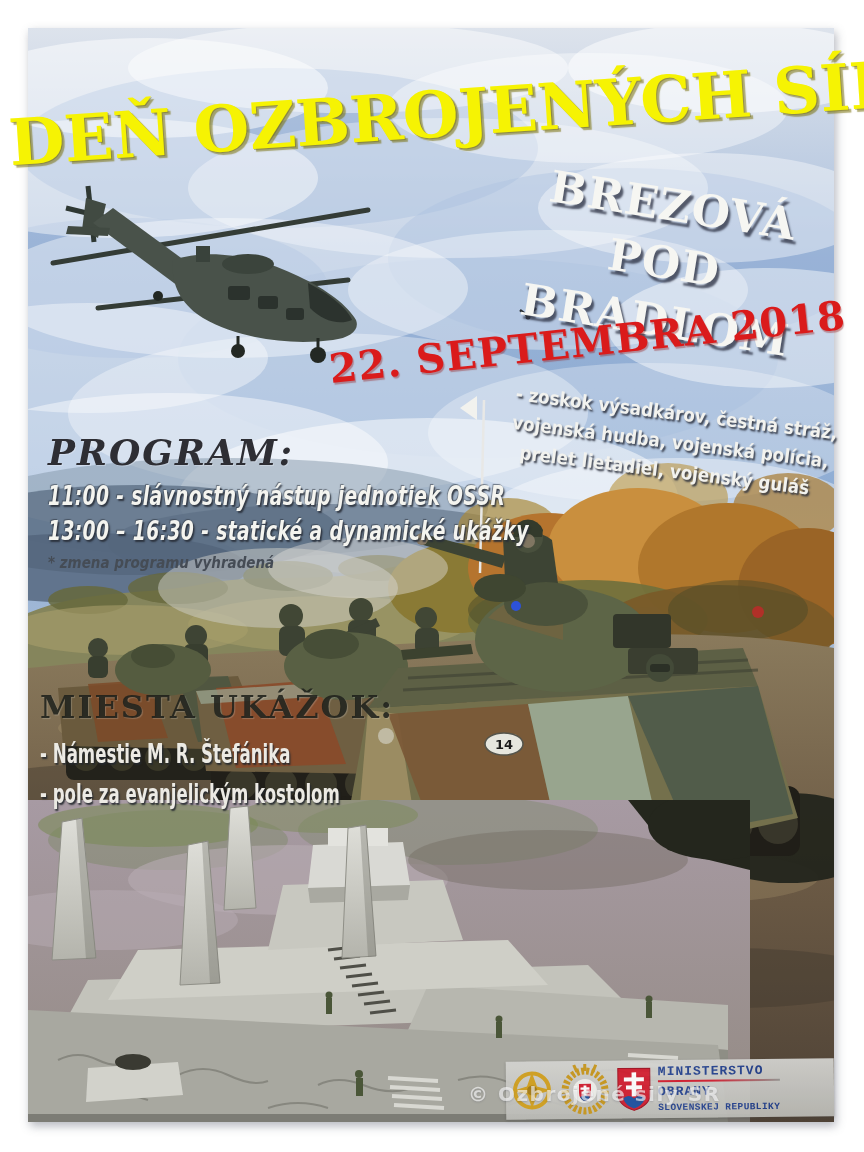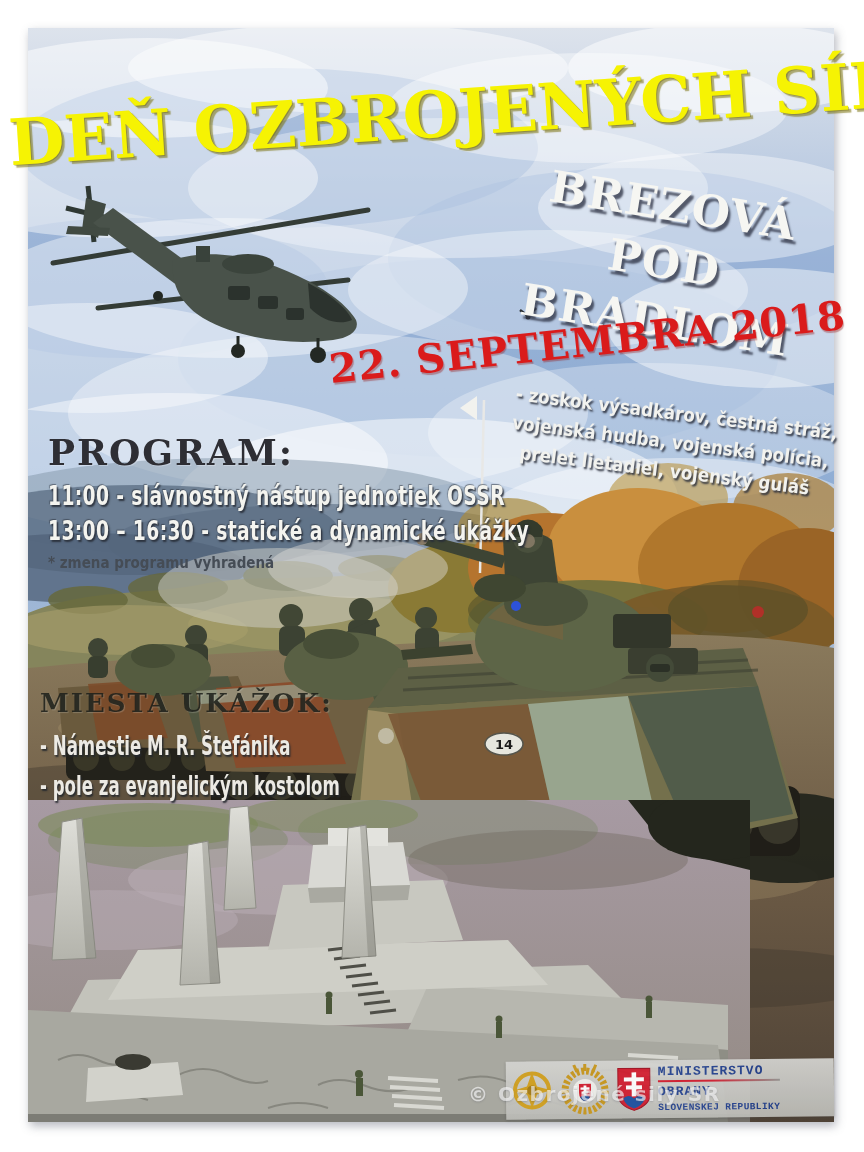--- a/index.html
+++ b/index.html
@@ -16,35 +16,35 @@
          color:#f6f303;letter-spacing:0px;transform:rotate(-3.8deg);white-space:nowrap;
          text-shadow:3px 3px 1px rgba(118,110,8,.55),1px 1px 0 rgba(96,90,0,.4);}
   .location{left:468px;top:148px;width:336px;text-align:center;z-index:15;
          font-family:"DejaVu Serif",serif;font-weight:bold;font-size:44px;line-height:58px;
          color:#f6f6f2;letter-spacing:1px;transform:rotate(9deg);
          text-shadow:3px 4px 2px rgba(50,55,72,.8);}
   .date{left:300px;top:292px;width:480px;text-align:center;z-index:15;
          font-family:"DejaVu Serif",serif;font-weight:bold;font-size:40px;
          color:#da1b1b;letter-spacing:1px;transform:rotate(-6deg);white-space:nowrap;
          text-shadow:1px 2px 1px rgba(150,25,25,.4);}
-  .program{left:20px;top:403px;z-index:25;}
+  .program{left:20px;top:403px;z-index:25;font-style:italic;}
   .program-heading{font-family:"DejaVu Serif",serif;font-weight:bold;font-size:36px;
          color:#2e2e34;letter-spacing:2px;text-shadow:1px 1px 0 rgba(235,238,245,.35);}
   .program-items{margin-top:6px;transform:scaleX(.72);transform-origin:left top;
          font-weight:bold;font-size:26px;line-height:35px;color:#f4f4ef;letter-spacing:.5px;
          white-space:nowrap;
          text-shadow:2px 2px 2px rgba(40,45,55,.9),-1px -1px 1px rgba(40,45,55,.55);}
   .program-footnote{margin-top:5px;transform:scaleX(.9);transform-origin:left top;
          font-weight:bold;font-size:15px;color:#454c55;white-space:nowrap;}
   .attractions{left:462px;top:370px;width:356px;z-index:25;transform:rotate(7deg);}
   .attractions-inner{transform:scaleX(.88);transform-origin:center top;text-align:center;
          font-weight:bold;font-size:19px;line-height:29px;color:#f2f2ee;white-space:nowrap;
          text-shadow:2px 2px 2px rgba(45,50,62,.9);}
   .venues{left:12px;top:660px;z-index:25;}
-  .venues-heading{font-family:"DejaVu Serif",serif;font-weight:bold;font-size:26px;
+  .venues-heading{font-family:"DejaVu Serif",serif;font-weight:bold;font-size:32px;
          color:rgba(30,32,26,.88);letter-spacing:2px;text-shadow:1px 1px 1px rgba(220,220,210,.25);}
   .venues-items{margin-top:8px;transform:scaleX(.64);transform-origin:left top;
          font-weight:bold;font-size:26px;line-height:40px;color:#eceae4;white-space:nowrap;
          text-shadow:2px 2px 2px rgba(35,40,45,.9);}
 
   
   .banner{left:478px;top:1032px;width:328px;height:58px;z-index:20;
           background:linear-gradient(#d4d4d1,#bcbcb7);opacity:.93;
           display:flex;align-items:center;gap:7px;padding:0 5px;box-sizing:border-box;
           transform:rotate(-.6deg);box-shadow:0 1px 3px rgba(60,60,60,.35);}

